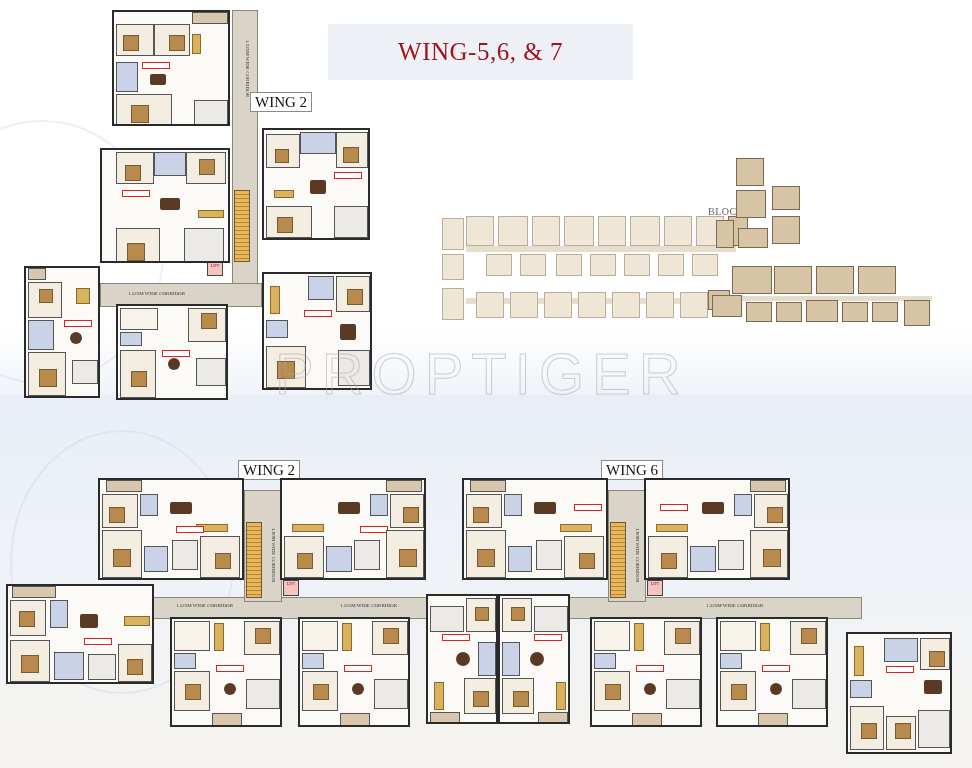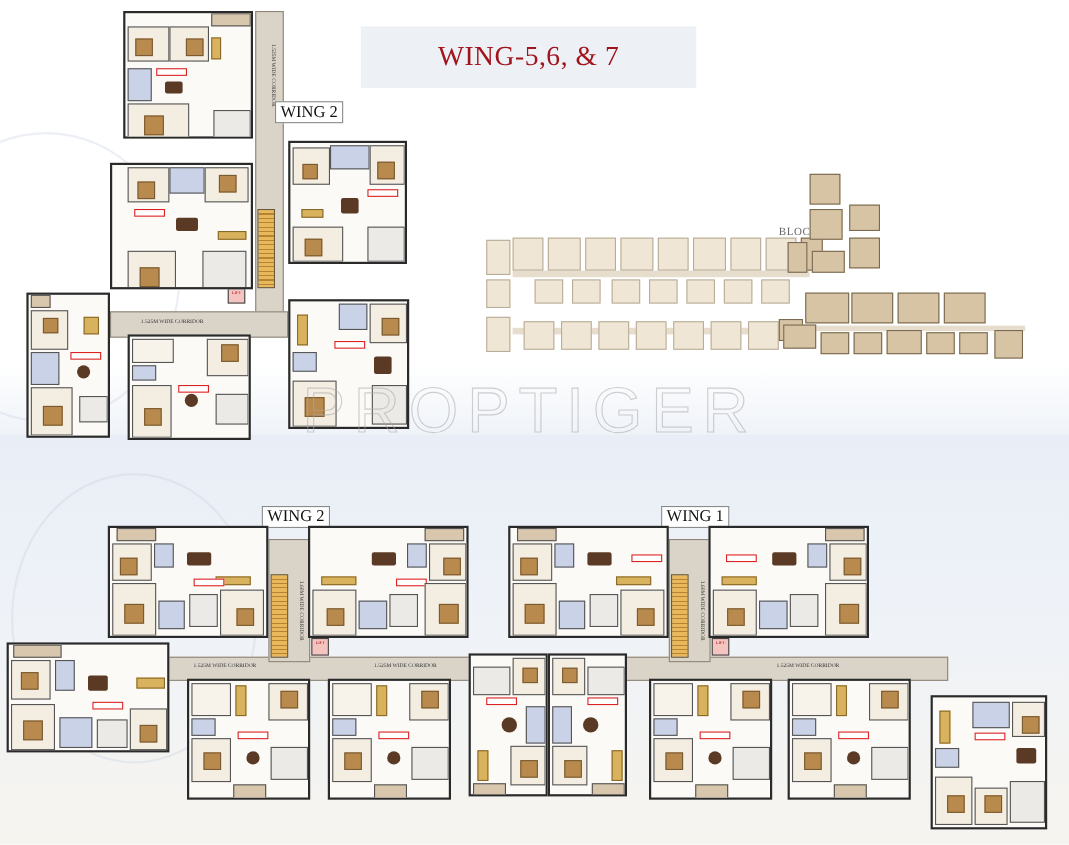--- a/index.html
+++ b/index.html
@@ -255,21 +255,21 @@
     <div class="room r-bed" style="left:2px;top:56px;width:40px;height:42px;">
         <div class="bed" style="left:12px;top:16px;width:14px;height:14px;"></div>
       </div>
     <div class="room r-bath" style="left:44px;top:66px;width:26px;height:26px;"></div>
     <div class="room r-kit" style="left:72px;top:60px;width:26px;height:30px;"></div>
     <div class="room r-bed" style="left:104px;top:50px;width:38px;height:48px;">
         <div class="bed" style="left:12px;top:18px;width:16px;height:16px;"></div>
       </div>
   </div>
 
-  <div class="wing-label" style="left:601px;top:460px;">WING 1</div>
+  <div class="wing-label" style="left:601px;top:460px;">WING 6</div>
   <div class="corridor" style="left:608px;top:490px;width:36px;height:110px;"></div>
   <div class="stair" style="left:610px;top:522px;width:14px;height:74px;"></div>
   <div class="corr-vtext" style="left:640px;top:528px;">1.60M WIDE CORRIDOR</div>
   <div class="lift" style="left:647px;top:580px;width:14px;height:14px;">LIFT</div>
 
   <div class="unit" style="left:462px;top:478px;width:146px;height:102px;">
     <div class="room r-bal" style="left:6px;top:0;width:36px;height:12px;"></div>
     <div class="room r-bed" style="left:2px;top:14px;width:36px;height:34px;">
         <div class="bed" style="left:6px;top:12px;width:14px;height:14px;"></div>
       </div>

